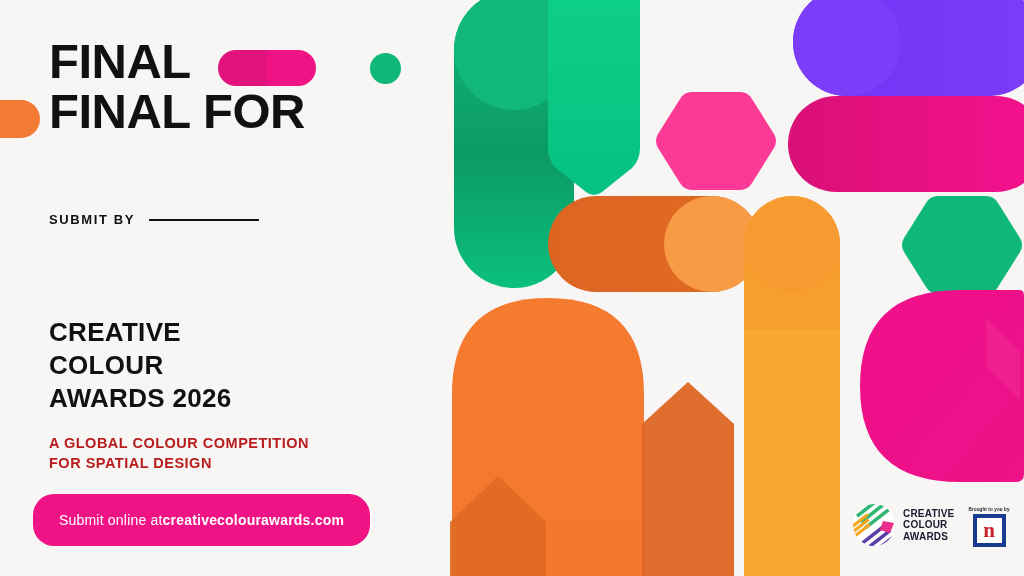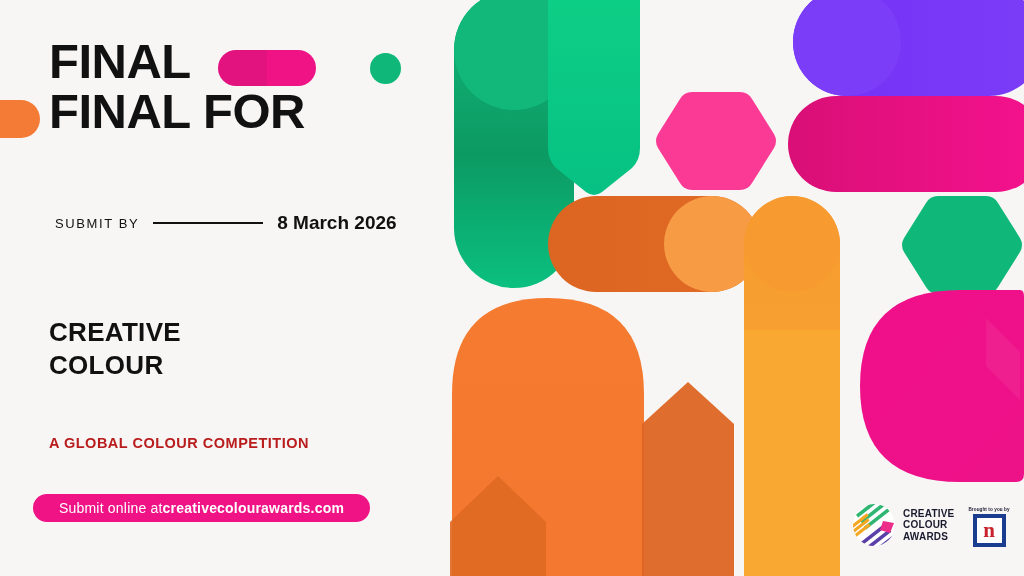--- a/index.html
+++ b/index.html
@@ -87,25 +87,24 @@
   .submit-by-row {
     position: absolute;
     left: 49px;
     top: 212px;
     width: 360px;
     display: flex;
     align-items: center;
   }
   .submit-by-label {
     font-size: 13px;
-    font-weight: normal;
+    font-weight: bold;
     letter-spacing: 1.6px;
     color: #111111;
     white-space: nowrap;
-    margin-left: 6px;
   }
   .submit-by-rule {
     flex: 0 0 110px;
     height: 2px;
     background: #111111;
     margin: 0 14px;
   }
   .submit-by-date {
     font-size: 19px;
     font-weight: bold;
@@ -141,21 +140,21 @@
     letter-spacing: 0.5px;
     color: #b91c1c;
     white-space: nowrap;
   }
 
   
   .cta {
     position: absolute;
     left: 33px;
     top: 494px;
-    height: 28px;
+    height: 52px;
     padding: 0 26px;
     display: flex;
     align-items: center;
     background: #EF1386;
     border-radius: 21px;
     cursor: pointer;
   }
   .cta-text {
     font-size: 14px;
     color: #FFFFFF;
@@ -321,30 +320,31 @@
   <div class="dot-green"></div>
 
   <div class="headline">
     <div class="headline-line">FINAL</div>
     <div class="headline-line">FINAL FOR</div>
   </div>
 
   <div class="submit-by-row">
     <span class="submit-by-label">SUBMIT BY</span>
     <span class="submit-by-rule"></span>
-    <span class="submit-by-date">8 March 2026</span>
   </div>
 
   <div class="awards-title">
     <div class="awards-title-line">CREATIVE</div>
     <div class="awards-title-line">COLOUR</div>
+    <div class="awards-title-line">AWARDS 2026</div>
   </div>
 
   <div class="tagline">
     <div class="tagline-line">A GLOBAL COLOUR COMPETITION</div>
+    <div class="tagline-line">FOR SPATIAL DESIGN</div>
   </div>
 
   <div class="cta">
     <span class="cta-text">Submit online at</span>
     <span class="cta-url">creativecolourawards.com</span>
   </div>
 
   <div class="logo-lockup">
 
     <div class="cca-logo">

